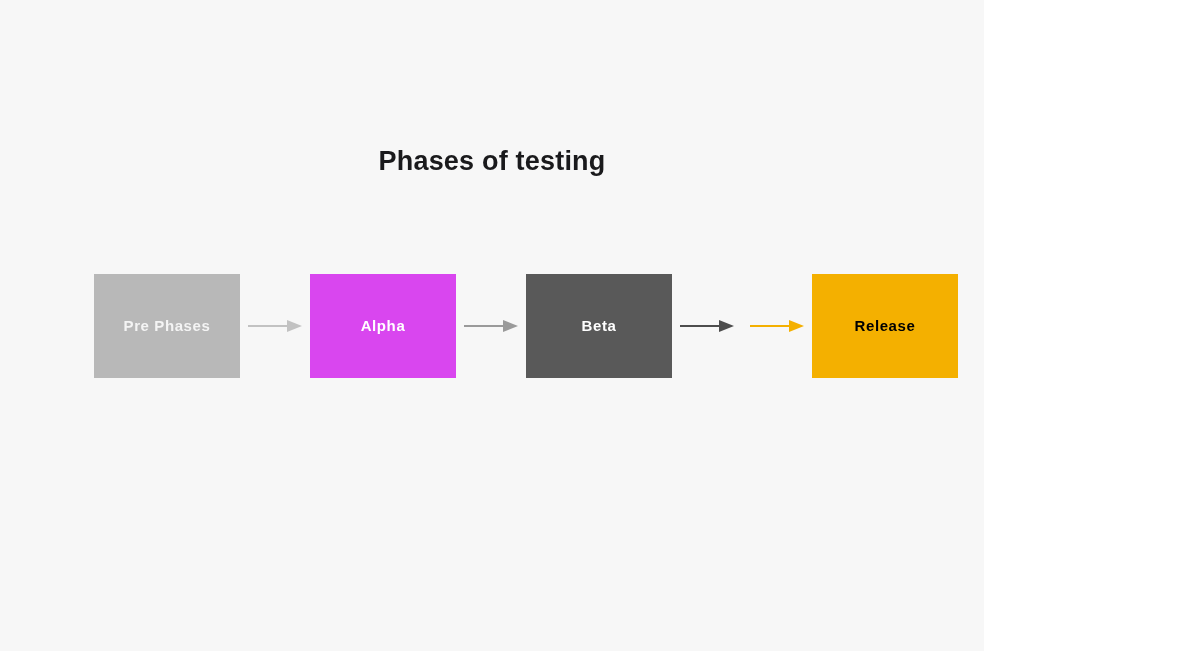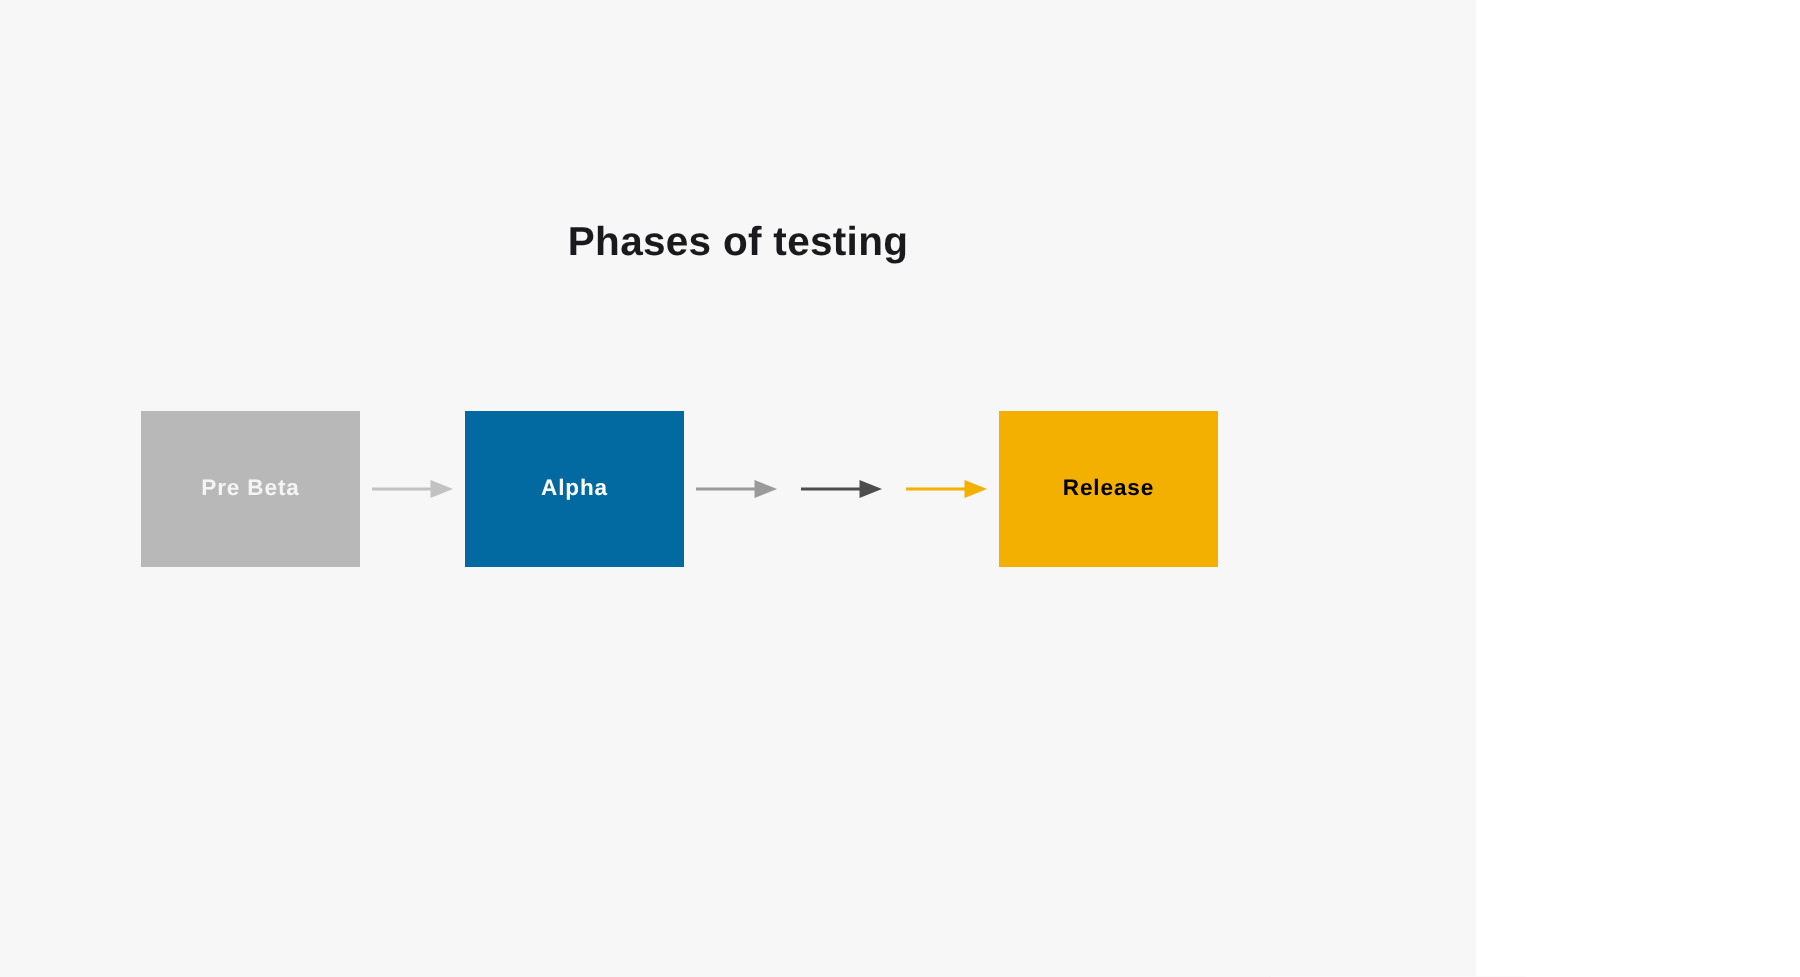--- a/index.html
+++ b/index.html
@@ -65,41 +65,44 @@
 </style>
 </head>
 <body>
 
 <div class="canvas" style="background: rgb(247, 247, 247);">
   <h1 class="title" style="color: rgb(26, 26, 28);">Phases of testing</h1>
 
   <div class="flow">
 
     <div class="phase-box" style="background: rgb(184, 184, 184);">
-      <span class="phase-label" style="color: rgb(244, 244, 244);">Pre Beta</span>
+      <span class="phase-label" style="color: rgb(244, 244, 244);">Pre Phases</span>
     </div>
 
     <div class="arrow" style="color: rgb(194, 194, 194);">
       <svg width="56" height="16" viewBox="0 0 56 16">
         <line x1="1" y1="8" x2="42" y2="8" stroke="currentColor" stroke-width="2"></line>
         <polygon points="40,2 55,8 40,14" fill="currentColor"></polygon>
       </svg>
     </div>
 
-    <div class="phase-box" style="background: #0369a1;">
+    <div class="phase-box" style="background: #d946ef;">
       <span class="phase-label" style="color: rgb(255, 255, 255);">Alpha</span>
     </div>
 
     <div class="arrow" style="color: rgb(154, 154, 154);">
       <svg width="56" height="16" viewBox="0 0 56 16">
         <line x1="1" y1="8" x2="42" y2="8" stroke="currentColor" stroke-width="2"></line>
         <polygon points="40,2 55,8 40,14" fill="currentColor"></polygon>
       </svg>
     </div>
 
+    <div class="phase-box" style="background: rgb(89, 89, 89);">
+      <span class="phase-label" style="color: rgb(255, 255, 255);">Beta</span>
+    </div>
 
     <div class="arrow" style="color: rgb(77, 77, 77);">
       <svg width="56" height="16" viewBox="0 0 56 16">
         <line x1="1" y1="8" x2="42" y2="8" stroke="currentColor" stroke-width="2"></line>
         <polygon points="40,2 55,8 40,14" fill="currentColor"></polygon>
       </svg>
     </div>
 
 
     <div class="arrow" style="color: rgb(244, 176, 0);">

